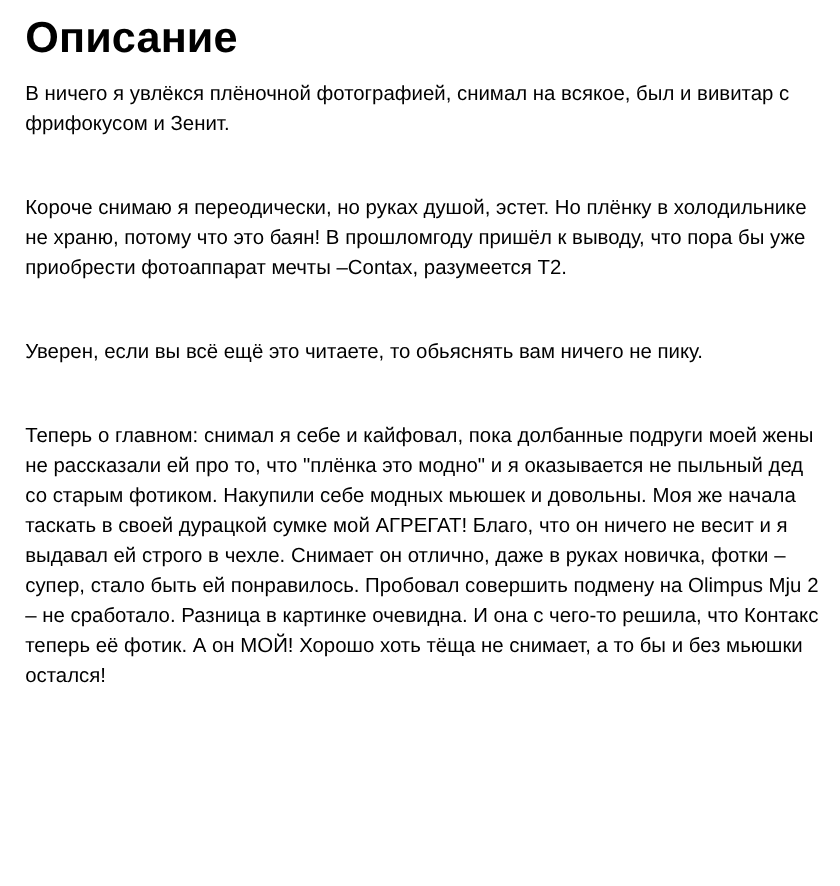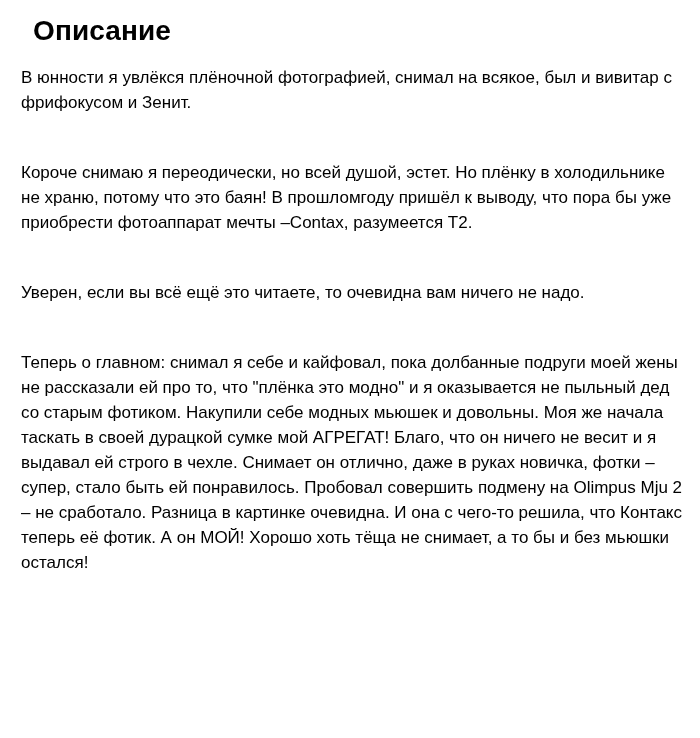--- a/index.html
+++ b/index.html
@@ -11,38 +11,38 @@
     width: 700px;
     min-height: 738px;
     box-sizing: border-box;
     padding: 14px 17px 2px 21px;
     font-family: "Liberation Sans", sans-serif;
     font-size: 17px;
     line-height: 25px;
     color: #000000;
   }
   .section-title {
-    font-size: 28px;
+    font-size: 36px;
     line-height: 34px;
     font-weight: 700;
-    margin: 0 0 17px 12px;
+    margin: 0 0 17px 0;
     letter-spacing: 0.1px;
   }
   .description-text p {
     margin: 0 0 45px 0;
   }
   .description-text p:last-child {
     margin-bottom: 0;
   }
 </style>
 </head>
 <body>
 
 <main class="description-section">
   <h1 class="section-title">Описание</h1>
 
   <div class="description-text">
-    <p>В юнности я увлёкся плёночной фотографией, снимал на всякое, был и вивитар с фрифокусом и Зенит.</p>
-    <p>Короче снимаю я переодически, но всей душой, эстет. Но плёнку в холодильнике не храню, потому что это баян! В прошломгоду пришёл к выводу, что пора бы уже приобрести фотоаппарат мечты –Contax, разумеется Т2.</p>
-    <p>Уверен, если вы всё ещё это читаете, то очевидна вам ничего не надо.</p>
+    <p>В ничего я увлёкся плёночной фотографией, снимал на всякое, был и вивитар с фрифокусом и Зенит.</p>
+    <p>Короче снимаю я переодически, но руках душой, эстет. Но плёнку в холодильнике не храню, потому что это баян! В прошломгоду пришёл к выводу, что пора бы уже приобрести фотоаппарат мечты –Contax, разумеется Т2.</p>
+    <p>Уверен, если вы всё ещё это читаете, то обьяснять вам ничего не пику.</p>
     <p>Теперь о главном: снимал я себе и кайфовал, пока долбанные подруги моей жены не рассказали ей про то, что "плёнка это модно" и я оказывается не пыльный дед со старым фотиком. Накупили себе модных мьюшек и довольны. Моя же начала таскать в своей дурацкой сумке мой АГРЕГАТ! Благо, что он ничего не весит и я выдавал ей строго в чехле. Снимает он отлично, даже в руках новичка, фотки – супер, стало быть ей понравилось. Пробовал совершить подмену на Olimpus Mju 2 – не сработало. Разница в картинке очевидна. И она с чего-то решила, что Контакс теперь её фотик. А он МОЙ! Хорошо хоть тёща не снимает, а то бы и без мьюшки остался!</p>
   </div>
 </main>
 
 </body></html>

